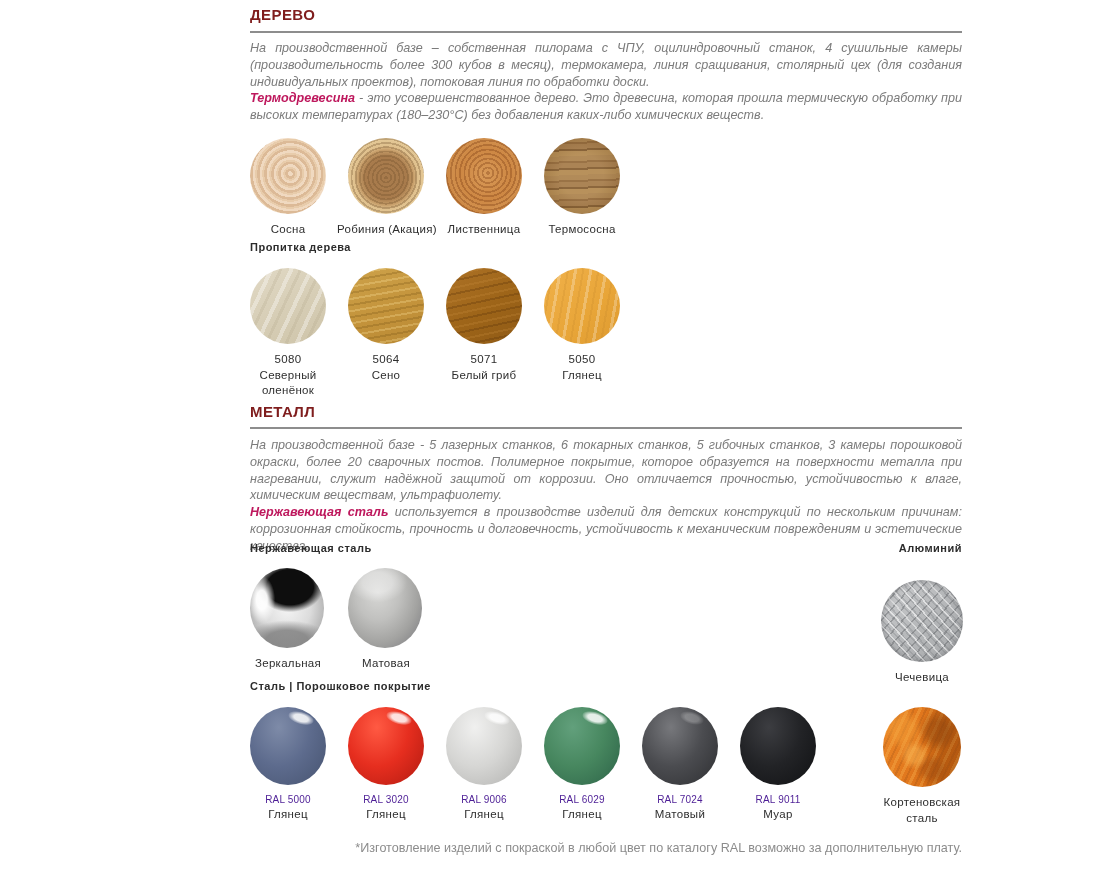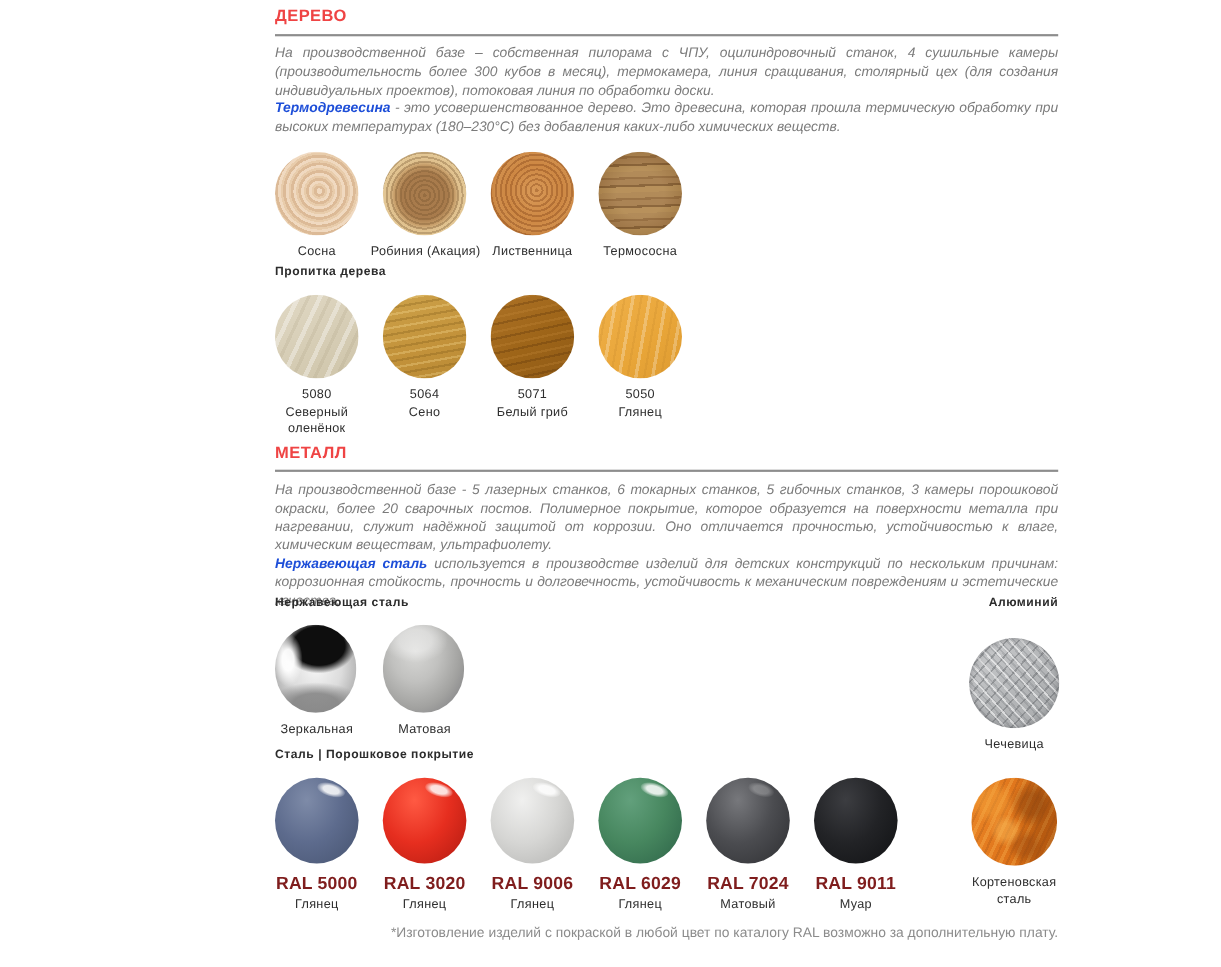--- a/index.html
+++ b/index.html
@@ -8,51 +8,51 @@
     position:relative;
     width:1110px; height:879px;
     background:#ffffff;
     font-family:"Liberation Sans", sans-serif;
     overflow:hidden;
   }
   .content { position:absolute; left:250px; top:0; width:712px; height:879px; }
 
   .sec-title {
     position:absolute; left:0;
-    font-size:15px; font-weight:bold; color:#ef4444; letter-spacing:.4px;
+    font-size:15px; font-weight:bold; color:#7f1d1d; letter-spacing:.4px;
   }
   .rule { position:absolute; left:0; width:712px; height:2px; background:#8d8d8d; }
 
   .body-text {
     position:absolute; left:0; width:712px;
     font-size:12.6px; line-height:16.8px; color:#7b7b7b;
     text-align:justify;
     font-style:italic;
   }
-  .body-text .lead { font-weight:bold; color:#1d4ed8; }
+  .body-text .lead { font-weight:bold; color:#be185d; }
 
   .sub-heading {
     position:absolute;
     font-size:11px; color:#2c2c2c; letter-spacing:.5px;
   }
 
   .row { position:absolute; left:0; width:712px; display:flex; }
   .swatch { width:98px; position:relative; }
   .swatch-abs { position:absolute; left:623px; top:0; width:98px; text-align:center; }
 
   .circle {
     width:76px; height:76px; border-radius:50%;
   }
   .swatch-label {
     width:98px; margin-left:-11px; margin-top:8px;
     text-align:center; font-size:11.5px; line-height:1.35;
     color:#2e2e2e; letter-spacing:.3px;
   }
   .nowrap { white-space:nowrap; }
-  .code-line { font-weight:bold; font-size:16px; color:#7f1d1d; letter-spacing:.2px; }
+  .code-line { font-weight:normal; font-size:10px; color:#4c1d95; letter-spacing:.2px; }
 
   
   .c-pine {
     background:
       radial-gradient(circle at 50% 50%, rgba(0,0,0,0) 0 72%, rgba(190,140,98,.55) 86%, rgba(152,104,64,.30) 100%),
       repeating-radial-gradient(circle at 53% 47%, #f0d9c0 0 2.5px, #dcba97 2.5px 5px, #e8ccab 5px 7px);
   }
   .c-robinia {
     background:
       repeating-radial-gradient(circle at 50% 52%, rgba(108,76,40,.30) 0 1.8px, rgba(0,0,0,0) 1.8px 4.2px),

